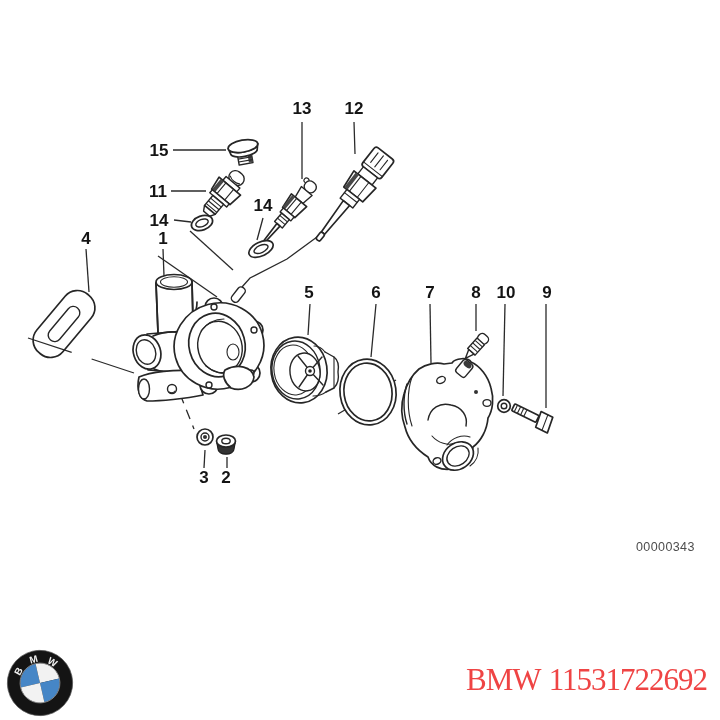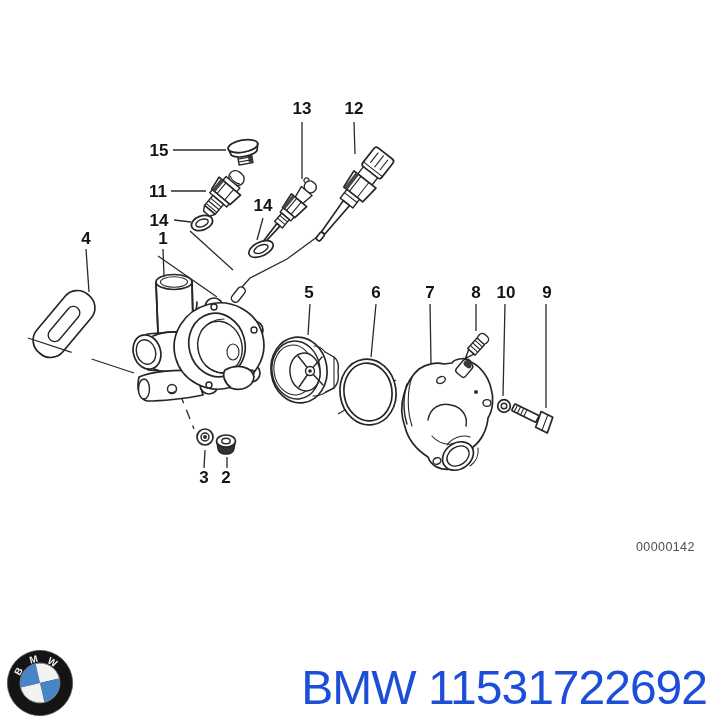--- a/index.html
+++ b/index.html
@@ -11,22 +11,22 @@
   .fw{fill:#ffffff;}
   .thin{stroke-width:1.1;}
   .med{stroke-width:1.4;}
   .dark{fill:#474747;stroke:none;}
   .leader{fill:none;stroke:#2a2a2a;stroke-width:1.3;}
   .plabel{font:bold 17px "Liberation Sans", sans-serif;fill:#141414;text-anchor:middle;}
   
   .watermark{position:absolute;left:636px;top:540px;font-size:12.5px;letter-spacing:.4px;
              color:#4d4d4d;}
   
-  .footer-text{position:absolute;right:13px;top:664px;font-size:48px;letter-spacing:-1px;
-               color:#1d4ed8;white-space:nowrap;line-height:1.0;}
+  .footer-text{position:absolute;right:13px;top:664px;font-size:31px;letter-spacing:-1px;
+               color:#ef4444;white-space:nowrap;line-height:1.0;font-family:Liberation Serif, serif;}
   .footer-text .num{margin-left:.26em;}
   .logo{position:absolute;left:6px;top:649px;width:68px;height:68px;}
   .logo-letter{font:bold 14.5px "Liberation Sans", sans-serif;fill:#ededed;text-anchor:middle;}
 </style>
 </head>
 <body>
 
 <div class="page">
 
   <svg width="720" height="600" viewBox="0 0 720 600">
@@ -273,21 +273,21 @@
         <text x="506" y="298" class="plabel">10</text>
         <polyline points="546,304 546,408" class="leader"></polyline>
         <text x="547" y="298" class="plabel">9</text>
         <polyline points="204,468 205,450" class="leader"></polyline>
         <text x="204" y="483" class="plabel">3</text>
         <polyline points="227,468 227,457" class="leader"></polyline>
         <text x="226" y="483" class="plabel">2</text>
       </g>
   </svg>
 
-  <div class="watermark">00000142</div>
+  <div class="watermark">00000343</div>
 
   <svg class="logo" viewBox="0 0 100 100">
     <g transform="rotate(-13 50 50)">
       <circle cx="50" cy="50" r="48" fill="#141414"></circle>
       <circle cx="50" cy="50" r="48" fill="none" stroke="#5a5a5a" stroke-width="1"></circle>
       <path d="M50,50 L50,21 A29,29 0 0 0 21,50 Z" fill="#4686c6"></path>
       <path d="M50,50 L79,50 A29,29 0 0 0 50,21 Z" fill="#f2f2f2"></path>
       <path d="M50,50 L50,79 A29,29 0 0 0 79,50 Z" fill="#4686c6"></path>
       <path d="M50,50 L21,50 A29,29 0 0 0 50,79 Z" fill="#f2f2f2"></path>
       <circle cx="50" cy="50" r="29.3" fill="none" stroke="#8d8d8d" stroke-width="1.2"></circle>

